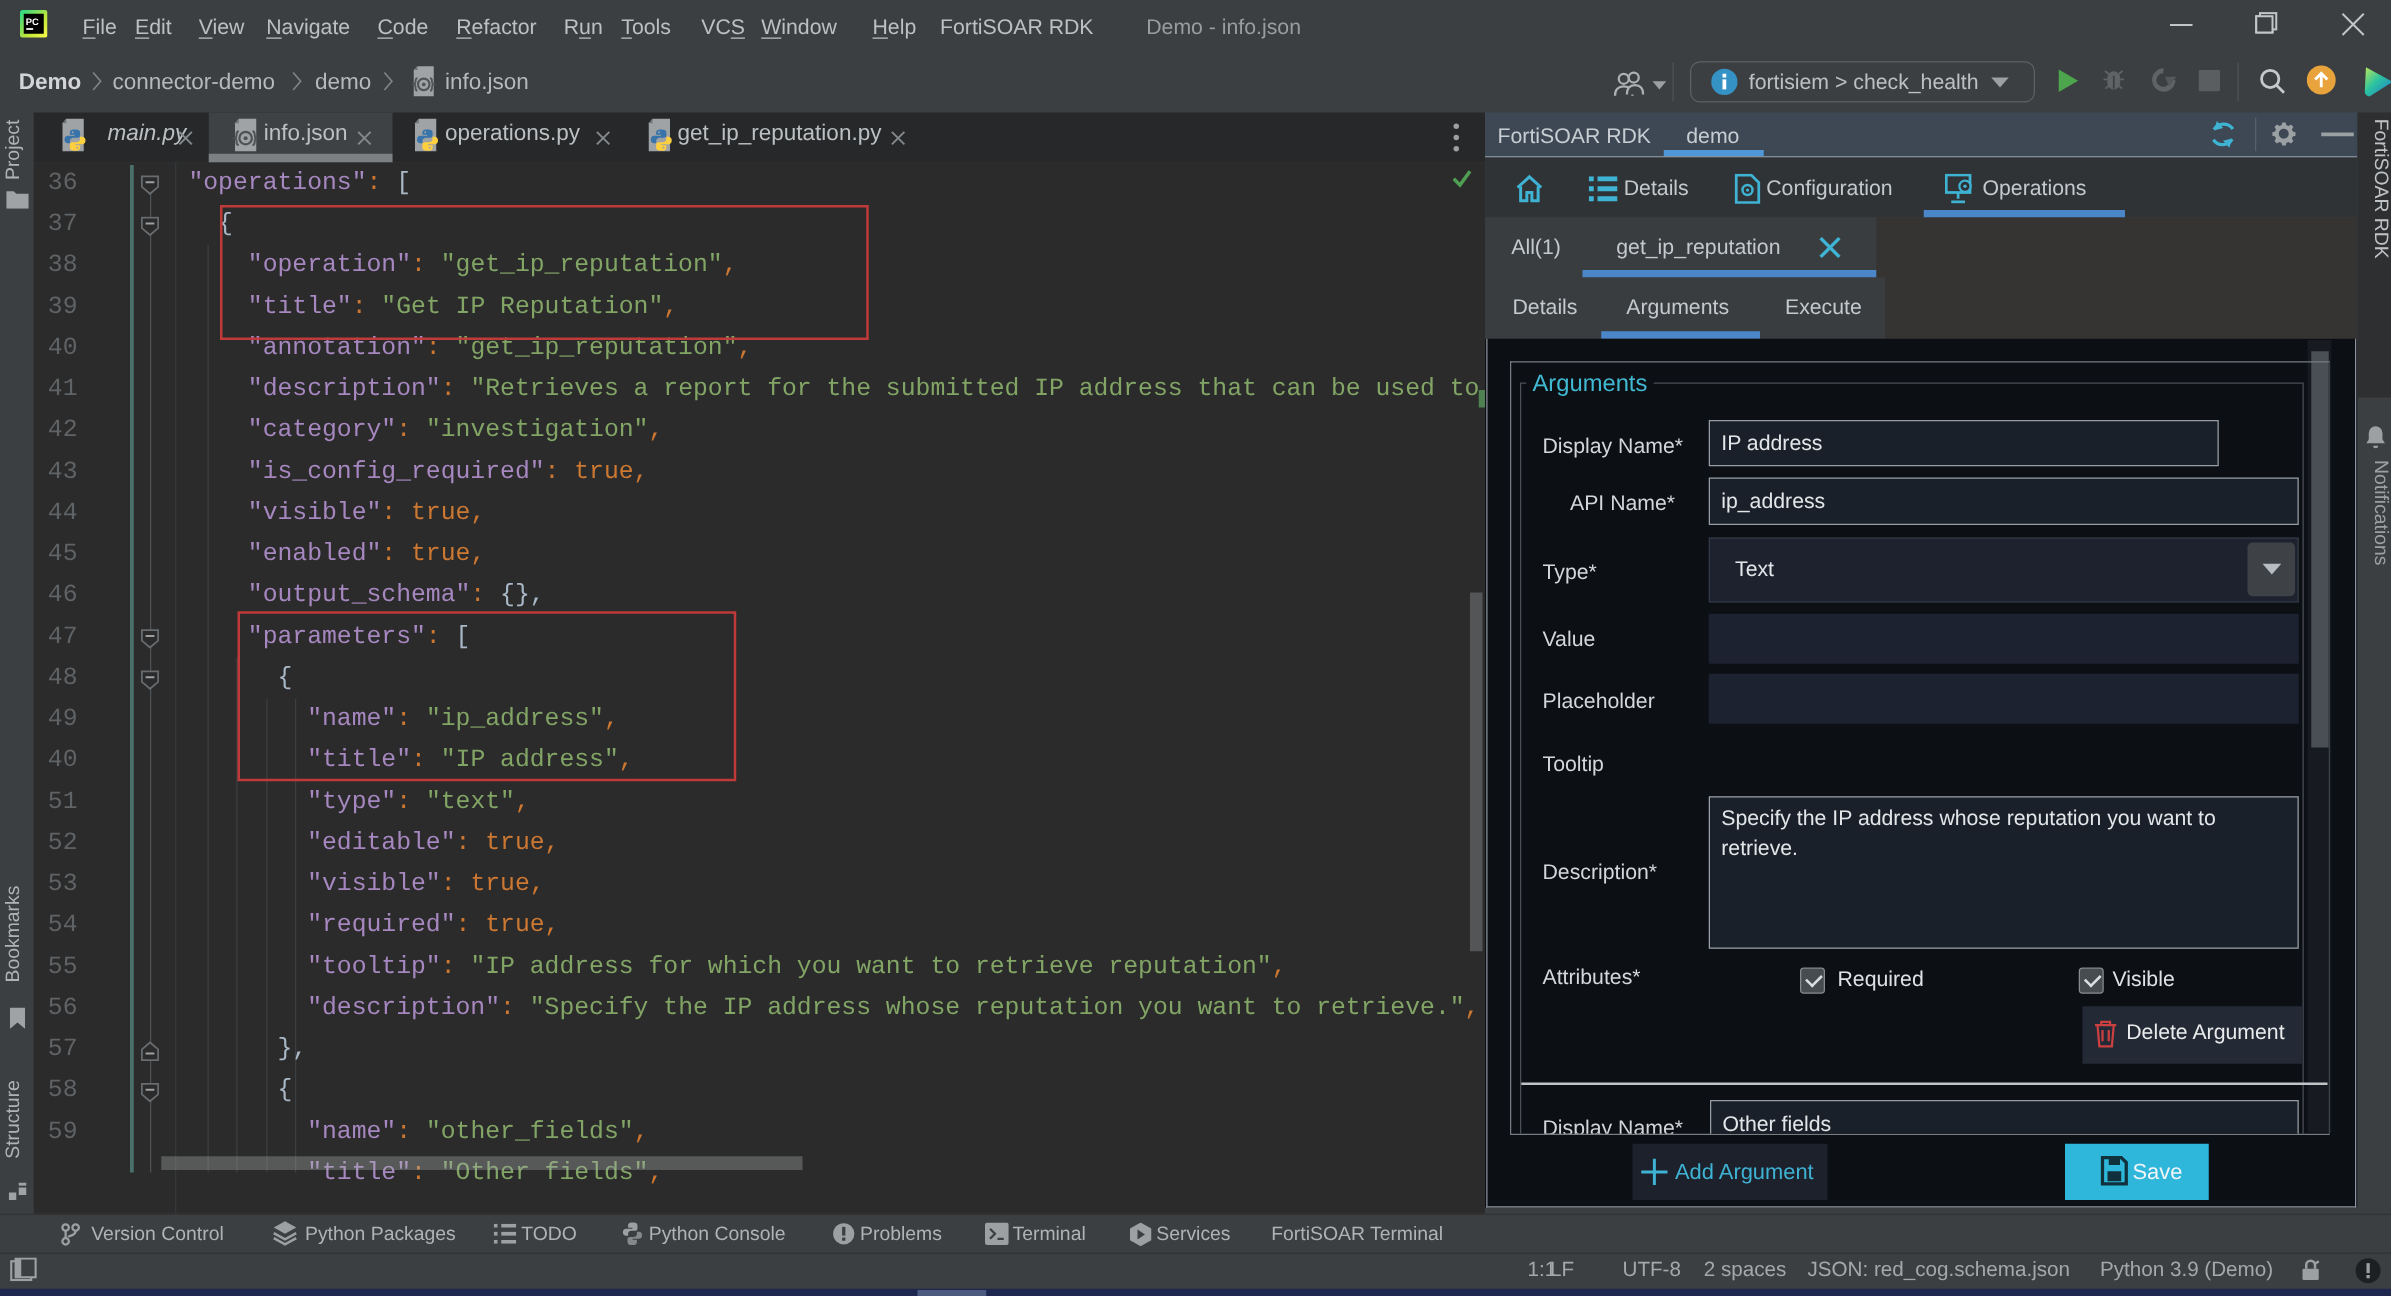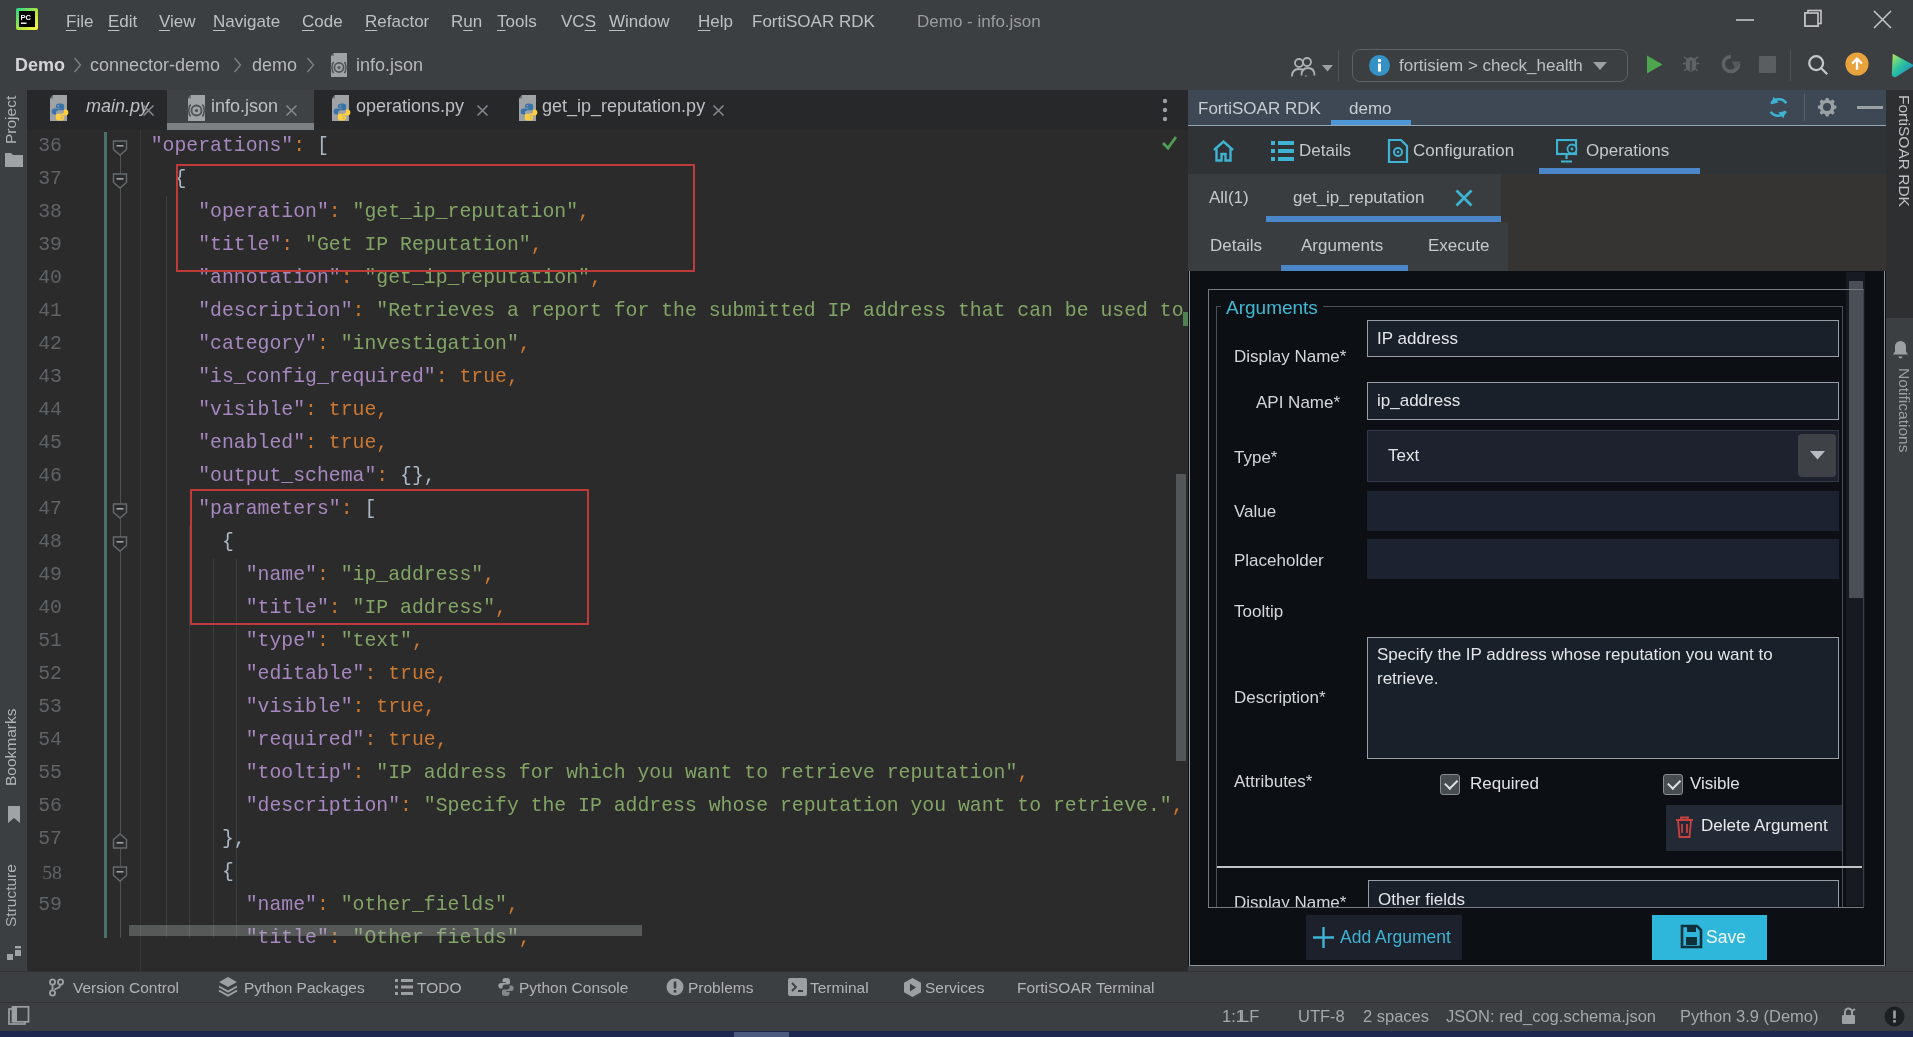--- a/index.html
+++ b/index.html
@@ -263,21 +263,21 @@
     <div class="ln" style="top:396px;">48</div>
       <div class="ln" style="top:429px;">49</div>
     <div class="ln" style="top:462px;">40</div>
       <div class="ln" style="top:495px;">51</div>
     <div class="ln" style="top:528px;">52</div>
       <div class="ln" style="top:561px;">53</div>
     <div class="ln" style="top:594px;">54</div>
       <div class="ln" style="top:627px;">55</div>
     <div class="ln" style="top:660px;">56</div>
       <div class="ln" style="top:693px;">57</div>
-    <div class="ln" style="top:726px;font-family:Liberation Serif, serif;">58</div>
+    <div class="ln" style="top:726px;">58</div>
       <div class="ln" style="top:759px;">59</div>
 
     <svg class="abs" style="left:85px;top:10px;" width="16" height="16" viewBox="0 0 15 16">
         <use href="#foldm"></use>
       </svg>
     <svg class="abs" style="left:85px;top:43px;" width="16" height="16" viewBox="0 0 15 16">
         <use href="#foldm"></use>
       </svg>
     <svg class="abs" style="left:85px;top:373px;" width="16" height="16" viewBox="0 0 15 16">
         <use href="#foldm"></use>
@@ -415,21 +415,21 @@
 
       <div class="abs flabel" style="left:25px;top:57px;">Display Name*</div>
       <div class="abs flabel" style="left:25px;top:103px;margin-left:22px;">API Name*</div>
       <div class="abs flabel" style="left:25px;top:158px;">Type*</div>
       <div class="abs flabel" style="left:25px;top:212px;">Value</div>
       <div class="abs flabel" style="left:25px;top:261px;">Placeholder</div>
       <div class="abs flabel" style="left:25px;top:312px;">Tooltip</div>
       <div class="abs flabel" style="left:25px;top:398px;">Description*</div>
       <div class="abs flabel" style="left:25px;top:482px;">Attributes*</div>
 
-      <div class="abs finput" style="left:158px;top:30px;width:472px;height:37px;border-color:#979da3;">IP address</div>
+      <div class="abs finput" style="left:158px;top:46px;width:408px;height:37px;border-color:#979da3;">IP address</div>
       <div class="abs finput" style="left:158px;top:92px;width:472px;height:38px;border-color:#979da3;">ip_address</div>
 
       <div class="abs" style="left:158px;top:140px;width:472px;height:52px;background:#1d222e;border:1px solid #323845;"></div>
       <div class="abs" style="left:179px;top:156px;font-size:17px;color:#e3e6e9;">Text</div>
       <div class="abs" style="left:589px;top:144px;width:38px;height:43px;background:#3e4246;border-radius:4px;"></div>
       <svg class="abs" style="left:600px;top:160px;" width="17" height="11" viewBox="0 0 17 11">
           <path d="M1 1 l7.5 8.5 L16 1 z" fill="#b7bcc2"></path>
         </svg>
       <div class="abs" style="left:158px;top:201px;width:472px;height:40px;background:#1d2230;"></div>
       <div class="abs" style="left:158px;top:249px;width:472px;height:40px;background:#1d2230;"></div>

